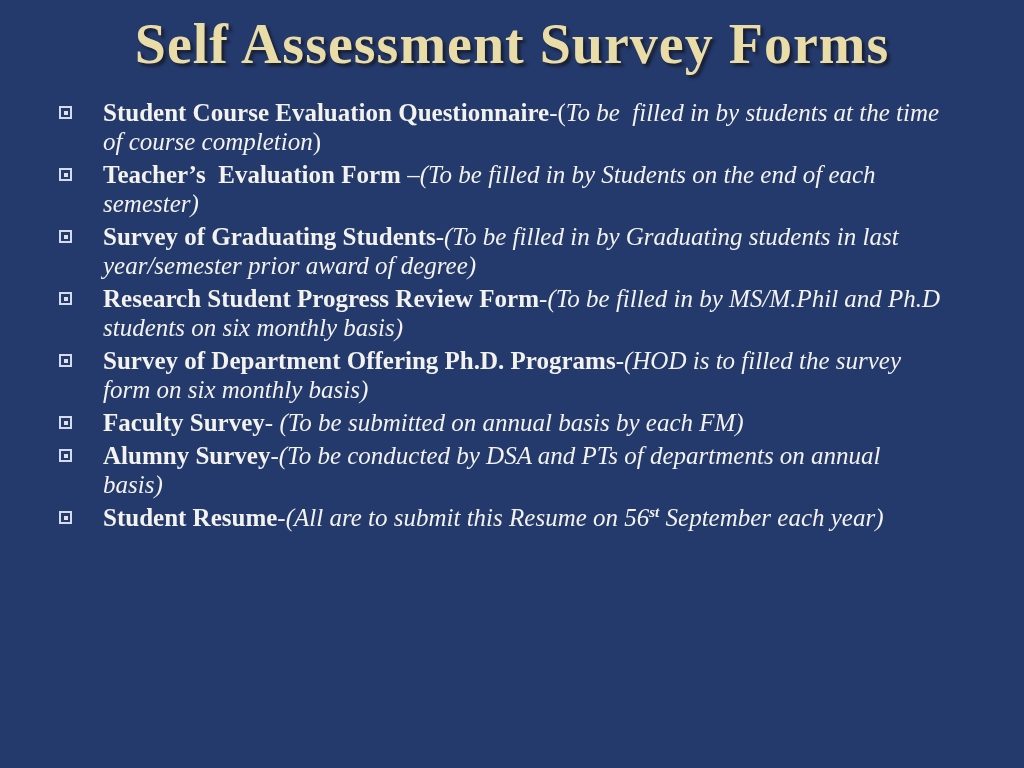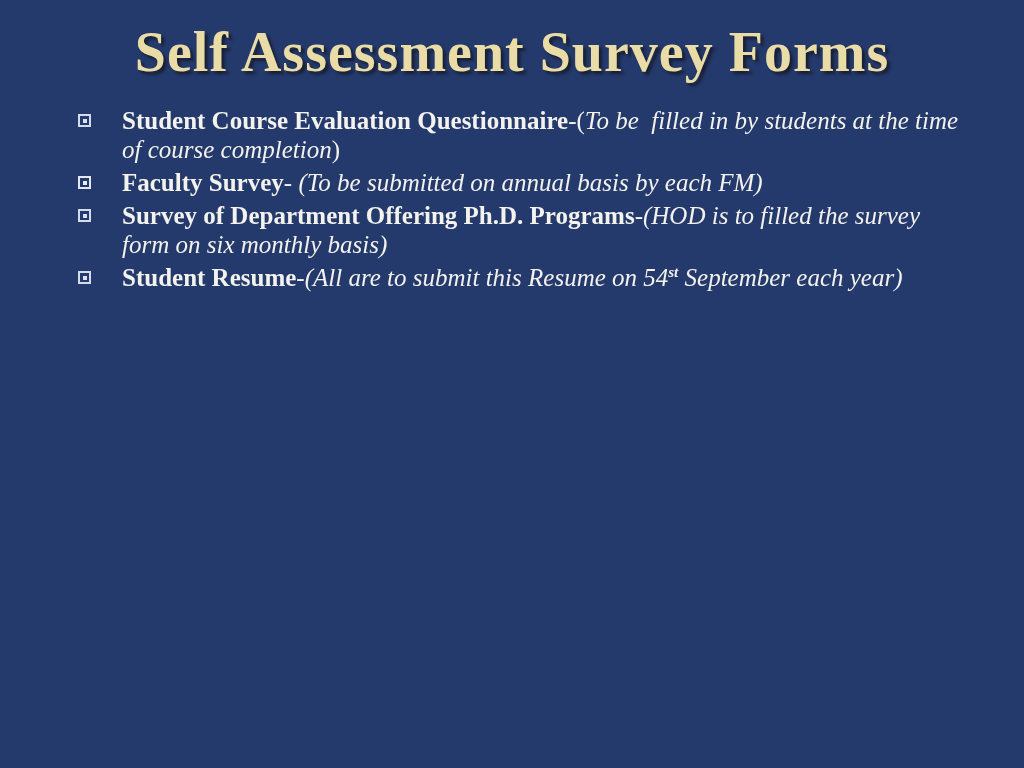--- a/index.html
+++ b/index.html
@@ -13,32 +13,32 @@
     font-family: "Liberation Serif", serif;
   }
   .slide {
     position: relative;
     width: 1024px;
     height: 768px;
     background: #243A6C;
   }
   .slide-title {
     margin: 0;
-    padding-top: 20px;
+    padding-top: 12px;
     text-align: center;
     font-size: 56px;
     font-weight: bold;
     letter-spacing: 1px;
     color: #E9DCA6;
     text-shadow: 3px 3px 3px rgba(22, 26, 40, 0.85);
   }
   ul.bullet-list {
     list-style: none;
     margin: 22px 16px 0 0;
-    padding: 0 0 0 78px;
+    padding: 0 0 0 59px;
     width: 884px;
     box-sizing: content-box;
   }
   li.item {
     position: relative;
     padding-left: 44px;
     margin-bottom: 4px;
     font-size: 25px;
     line-height: 29px;
     color: #F3F2ED;
@@ -70,18 +70,21 @@
   }
 </style>
 </head>
 <body>
 
 <div class="slide">
   <h1 class="slide-title">Self Assessment Survey Forms</h1>
 
   <ul class="bullet-list">
       <li class="item"><span class="bullet"><span class="bullet-inner"></span></span><span class="item-text"><span class="run bold">Student Course Evaluation Questionnaire</span><span class="run">-(</span><span class="run italic">To be  filled in by students at the time of course completion</span><span class="run">)</span></span></li>
-      <li class="item"><span class="bullet"><span class="bullet-inner"></span></span></li>
+      <li class="item"><span class="bullet"><span class="bullet-inner"></span></span><span class="item-text"><span class="run bold">Teacher’s  Evaluation Form </span><span class="run italic">–(To be filled in by Students on the end of each semester)</span></span></li>
+      <li class="item"><span class="bullet"><span class="bullet-inner"></span></span><span class="item-text"><span class="run bold">Survey of Graduating Students</span><span class="run">-</span><span class="run italic">(To be filled in by Graduating students in last year/semester prior award of degree)</span></span></li>
+      <li class="item"><span class="bullet"><span class="bullet-inner"></span></span><span class="item-text"><span class="run bold">Research Student Progress Review Form</span><span class="run">-</span><span class="run italic">(To be filled in by MS/M.Phil and Ph.D students on six monthly basis)</span></span></li>
+      <li class="item"><span class="bullet"><span class="bullet-inner"></span></span><span class="item-text"><span class="run bold">Survey of Department Offering Ph.D. Programs</span><span class="run">-</span><span class="run italic">(HOD is to filled the survey form on six monthly basis)</span></span></li>
       <li class="item"><span class="bullet"><span class="bullet-inner"></span></span><span class="item-text"><span class="run bold">Faculty Survey</span><span class="run">- </span><span class="run italic">(To be submitted on annual basis by each FM)</span></span></li>
-      <li class="item"><span class="bullet"><span class="bullet-inner"></span></span><span class="item-text"><span class="run bold">Survey of Department Offering Ph.D. Programs</span><span class="run">-</span><span class="run italic">(HOD is to filled the survey form on six monthly basis)</span></span></li>
-      <li class="item"><span class="bullet"><span class="bullet-inner"></span></span><span class="item-text"><span class="run bold">Student Resume</span><span class="run">-</span><span class="run italic">(All are to submit this Resume on 54</span><sup class="run italic">st</sup><span class="run italic"> September each year)</span></span></li>
+      <li class="item"><span class="bullet"><span class="bullet-inner"></span></span><span class="item-text"><span class="run bold">Alumny Survey</span><span class="run">-</span><span class="run italic">(To be conducted by DSA and PTs of departments on annual basis)</span></span></li>
+      <li class="item"><span class="bullet"><span class="bullet-inner"></span></span><span class="item-text"><span class="run bold">Student Resume</span><span class="run">-</span><span class="run italic">(All are to submit this Resume on 56</span><sup class="run italic">st</sup><span class="run italic"> September each year)</span></span></li>
     </ul>
 </div>
 
 </body></html>

